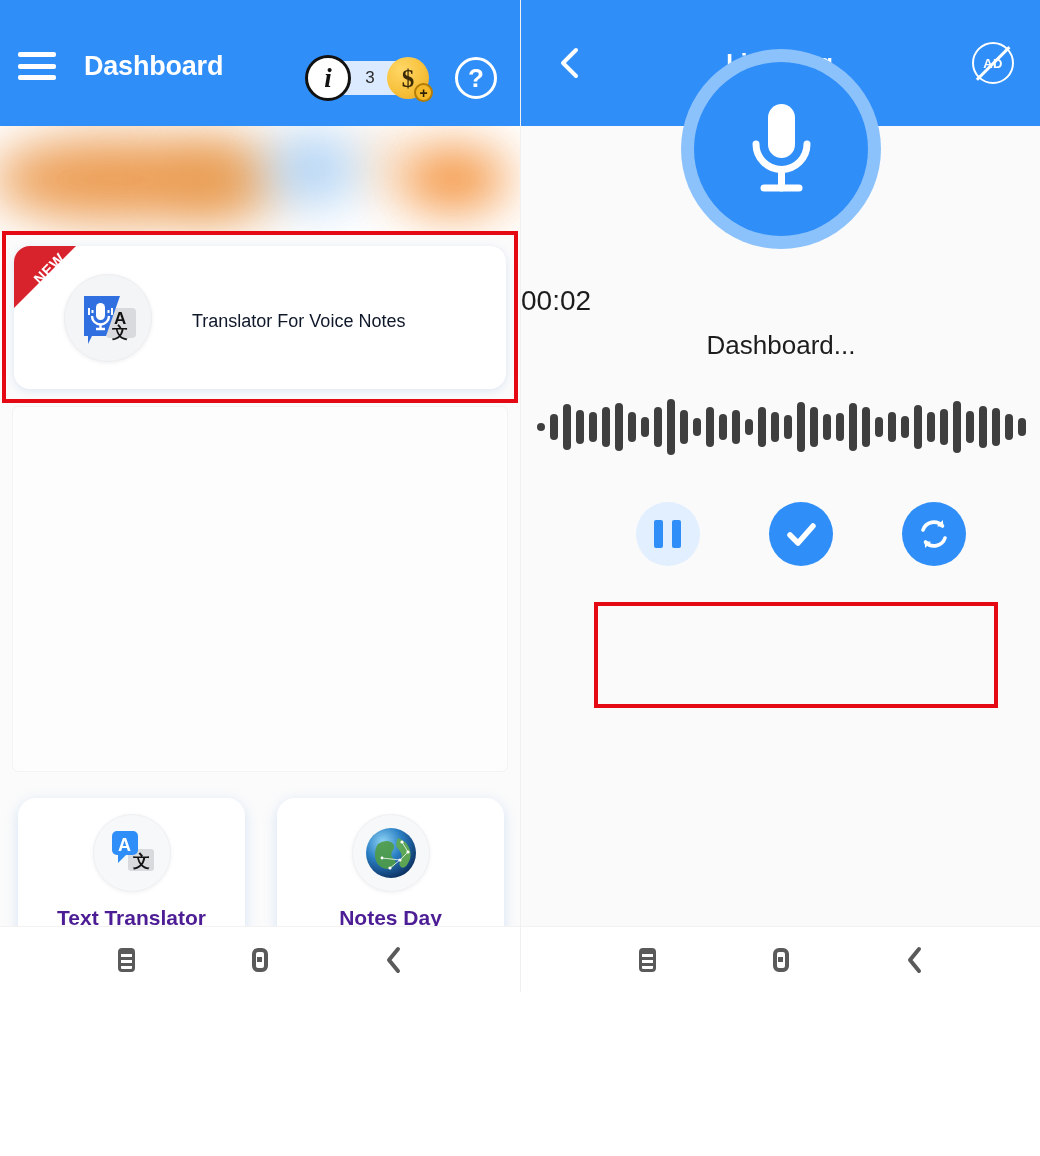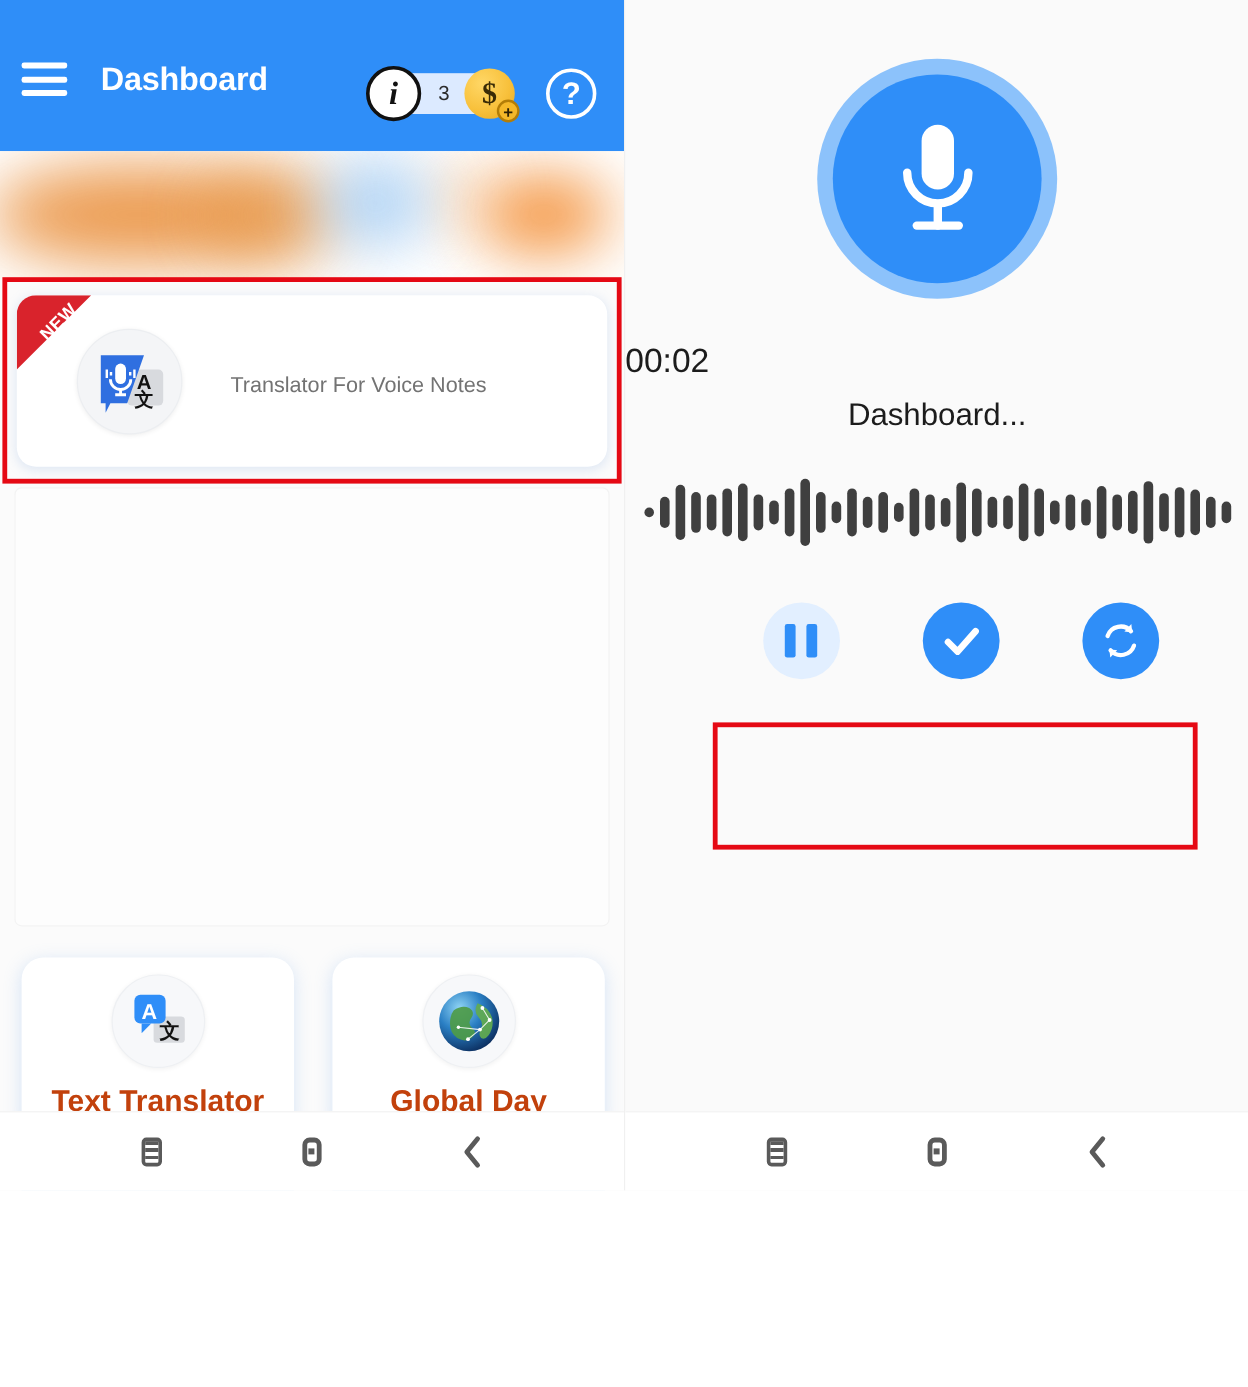--- a/index.html
+++ b/index.html
@@ -206,21 +206,21 @@
     position: relative;
     flex: none;
     box-shadow: 0 1px 4px rgba(0,0,0,0.07);
   }
   .card-texts { margin-left: 40px; }
   .card-title {
     font-size: 25px; font-weight: bold; color: #111111;
     letter-spacing: -0.2px;
   }
   .card-sub {
-    font-size: 18px; color: #737373; margin-top: 8px;
+    font-size: 18px; color: #0f172a; margin-top: 8px;
   }
 
   .empty-card {
     position: absolute;
     left: 12px; top: 406px;
     width: 496px; height: 366px;
     background: #fdfdfd;
     border: 1px solid #f3f3f3;
     border-radius: 6px;
   }
@@ -242,21 +242,21 @@
   }
   .tile-icon-circle {
     width: 78px; height: 78px; border-radius: 50%;
     background: #f7f8fa;
     border: 1px solid #eef0f3;
     display: flex; align-items: center; justify-content: center;
     box-shadow: 0 1px 4px rgba(0,0,0,0.06);
   }
   .tile-label {
     margin-top: 14px;
-    font-size: 25px; font-weight: bold; color: #c2410c;
+    font-size: 21px; font-weight: bold; color: #4c1d95;
   }
 
   .ghost-row {
     position: absolute;
     left: 18px; top: 962px;
     width: 486px;
     display: flex; gap: 32px;
   }
   .ghost-tile {
     width: 231px; height: 120px;
@@ -440,21 +440,21 @@
             <path d="M16 20 q7 -5 13 -2 q5 3 2 8 q-4 5 1 9 q4 4 -1 8 q-5 4 -12 0 q-6 -4 -6 -12 q0 -7 3 -11 Z" fill="#4e9b48" opacity=".92"></path>
             <path d="M36 14 q9 3 12 12 q2 8 -3 15 q-3 4 -6 2 q-3 -3 0 -8 q2 -5 -2 -9 q-5 -5 -1 -12 Z" fill="#63ab4f" opacity=".92"></path>
             <circle cx="40" cy="18" r="1.6" fill="#ffffff"></circle>
             <circle cx="46" cy="28" r="1.6" fill="#ffffff"></circle>
             <circle cx="38" cy="36" r="1.6" fill="#ffffff"></circle>
             <circle cx="28" cy="44" r="1.6" fill="#ffffff"></circle>
             <circle cx="20" cy="34" r="1.4" fill="#ffffff"></circle>
             <path d="M40 18 L46 28 L38 36 L28 44 M38 36 L20 34" stroke="#ffffff" stroke-width="0.9" fill="none" opacity=".85"></path>
           </svg>
         </div>
-        <div class="tile-label">Global Day</div>
+        <div class="tile-label">Notes Day</div>
       </div>
     </div>
 
     <div class="ghost-row">
       <div class="ghost-tile"></div>
       <div class="ghost-tile"></div>
     </div>
 
     <div class="navbar">
       <div class="nav-btn">
@@ -468,20 +468,32 @@
       <div class="nav-btn nav-back">
         <svg width="22" height="28" viewBox="0 0 22 28">
           <path d="M16 3 L7 14 L16 25" stroke="#5a5a5a" stroke-width="4" fill="none" stroke-linecap="round" stroke-linejoin="round"></path>
         </svg>
       </div>
     </div>
   </div>
 
   <div class="panel panel-right">
 
+    <div class="appbar appbar-right">
+      <div class="back-chevron">
+        <svg width="34" height="34" viewBox="0 0 34 34">
+          <path d="M23 4 L10 17 L23 30" stroke="#ffffff" stroke-width="4" fill="none" stroke-linecap="round" stroke-linejoin="round"></path>
+        </svg>
+      </div>
+      <div class="listening-title">Listening</div>
+      <div class="ad-badge">
+        <span class="ad-text">AD</span>
+        <span class="slash"></span>
+      </div>
+    </div>
 
     <div class="mic-wrap">
       <div class="mic-halo"></div>
       <div class="mic-btn">
         <svg width="86" height="110" viewBox="0 0 86 110">
           <rect x="30" y="10" width="27" height="54" rx="13.5" fill="#ffffff"></rect>
           <path d="M18 50 a25.5 25.5 0 0 0 51 0" fill="none" stroke="#ffffff" stroke-width="7" stroke-linecap="round"></path>
           <line x1="43.5" y1="76" x2="43.5" y2="94" stroke="#ffffff" stroke-width="7" stroke-linecap="round"></line>
           <line x1="26" y1="94" x2="61" y2="94" stroke="#ffffff" stroke-width="7" stroke-linecap="round"></line>
         </svg>

